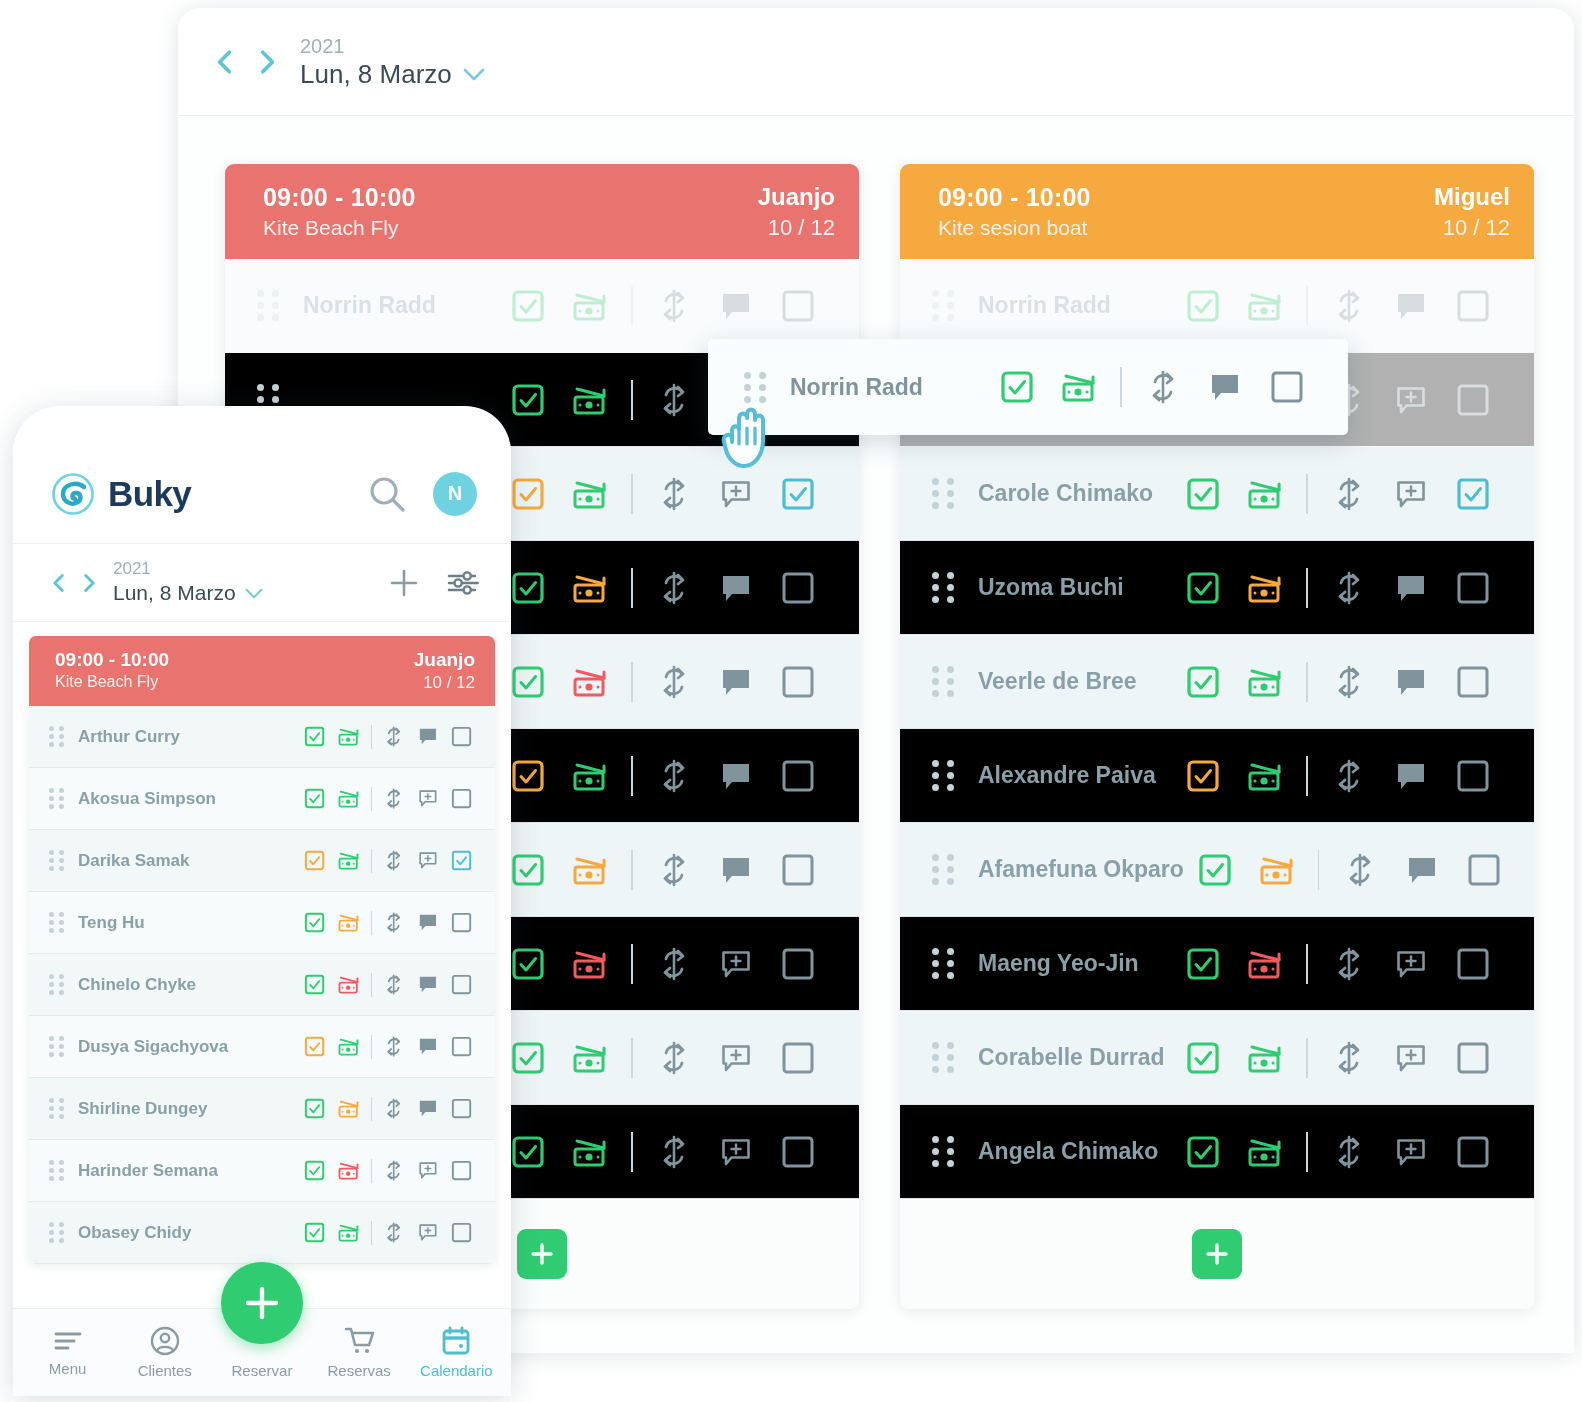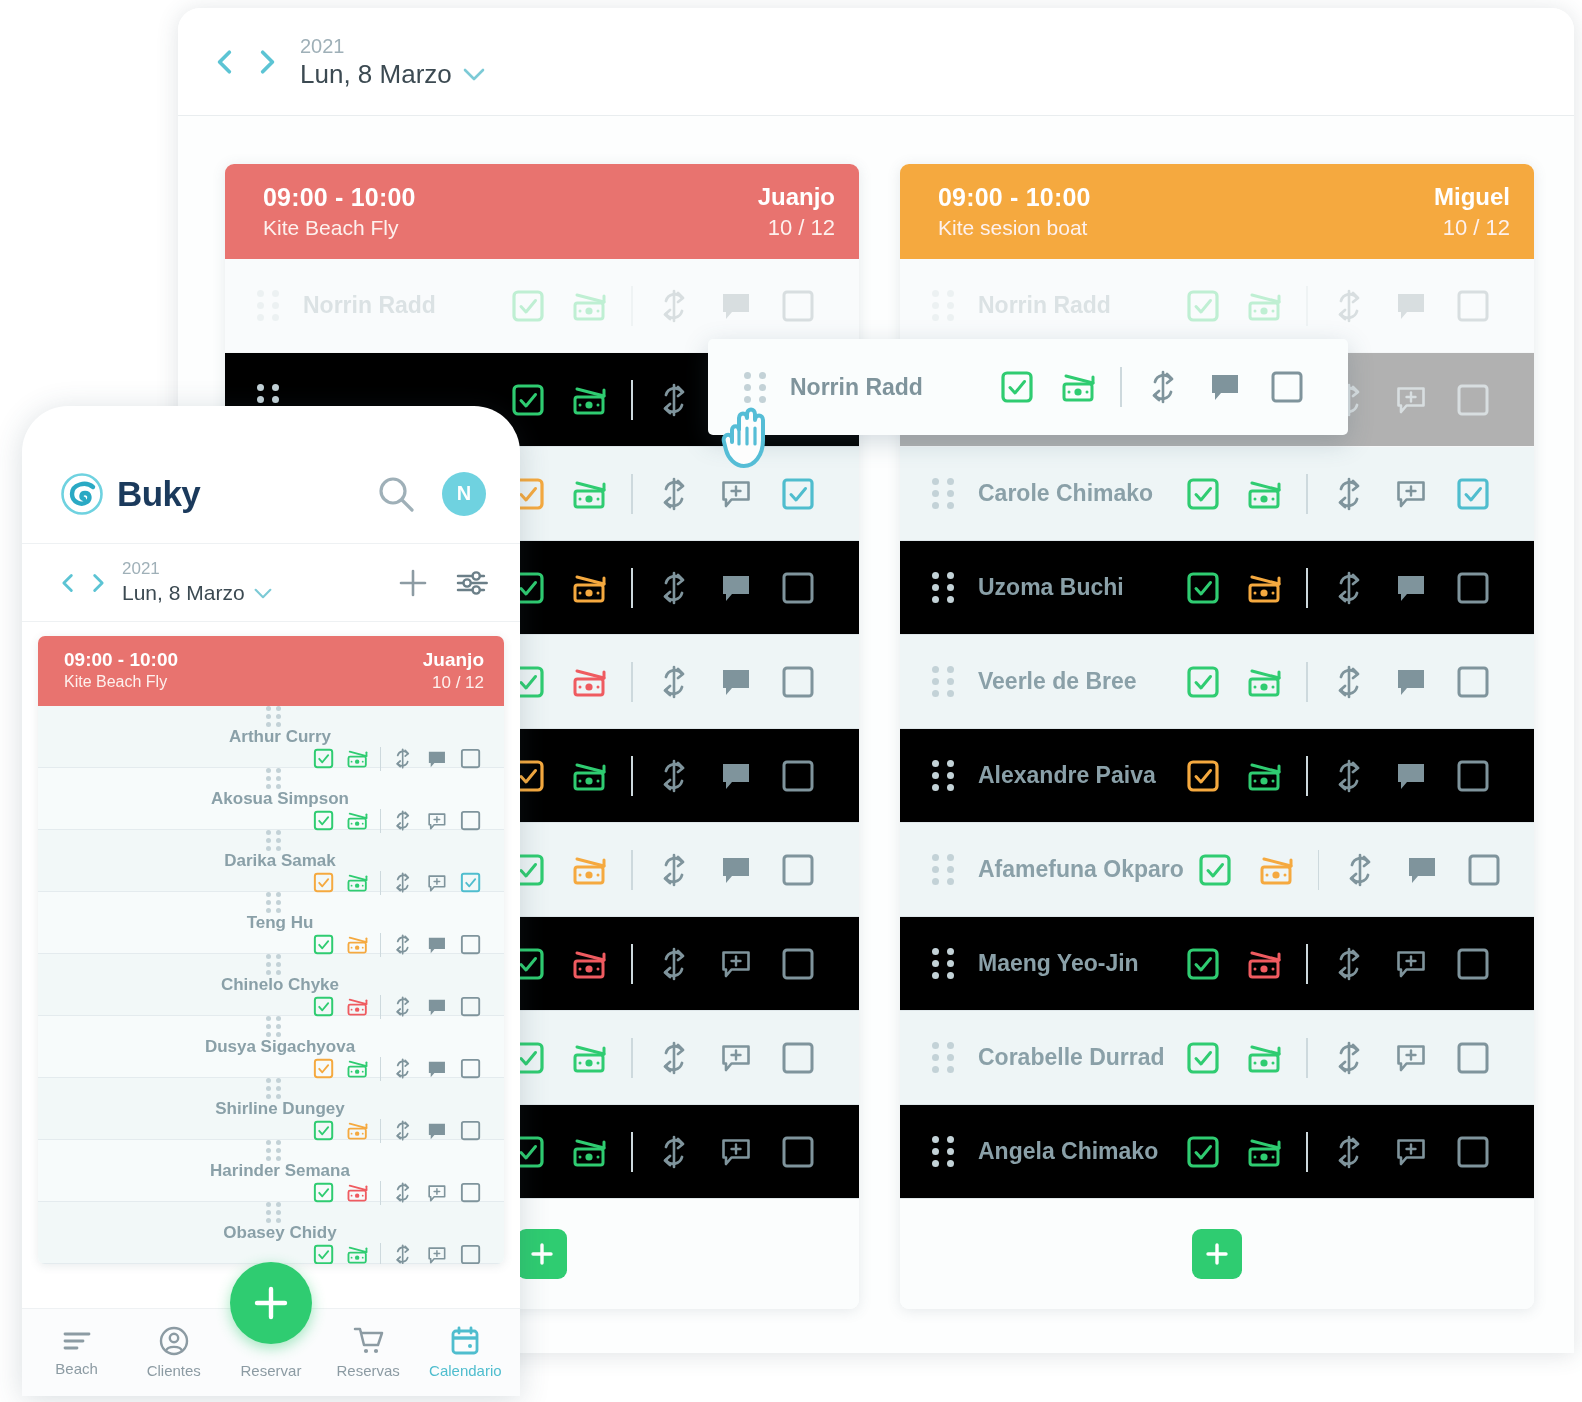--- a/index.html
+++ b/index.html
@@ -90,21 +90,21 @@
     position:absolute; left:708px; top:339px; width:640px; height:96px;
     background:#fafdfd; border-radius:5px;
     box-shadow:0 7px 26px rgba(60,90,110,.22);
     display:flex; align-items:center; padding:0 30px 0 36px; z-index:40;
   }
   #drag-row .att-name{ color:#7f949c; }
   #hand-cursor{ position:absolute; left:718px; top:388px; z-index:45; }
 
   
   #phone{
-    position:absolute; left:22px; top:406px; width:498px; height:990px;
+    position:absolute; left:13px; top:406px; width:498px; height:990px;
     background:#ffffff; border-radius:46px 46px 0 0;
     box-shadow:0 4px 30px rgba(55,80,95,.19);
     overflow:hidden; z-index:30;
   }
   #phone-topbar{
     height:100px; display:flex; align-items:center; padding:0 34px 0 38px;
     border-bottom:1px solid #eef1f3; margin-top:38px;
   }
   .brand{ display:flex; align-items:center; gap:13px;}
   .brand-word{ font-size:35px; font-weight:bold; color:#1b3a5c; letter-spacing:-.6px;}
@@ -125,21 +125,21 @@
     box-shadow:0 2px 10px rgba(70,95,110,.12); background:#fff;
   }
   .m-card-head{ padding:13px 20px 13px 26px; color:#fff; display:flex; justify-content:space-between;}
   .m-ch-time{ font-size:19px; font-weight:bold;}
   .m-ch-name{ font-size:16px; margin-top:2px; color:#fdf1ee;}
   .m-ch-staff{ font-size:19px; font-weight:bold; text-align:right;}
   .m-ch-count{ font-size:17px; margin-top:2px; color:#fdf1ee; text-align:right;}
 
   .m-row{
     display:flex; align-items:center; height:62px; padding:0 16px 0 20px;
-    border-bottom:1px solid #e4ebee; background:#f7fbfb;flex-direction:column;
+    border-bottom:1px solid #e4ebee; background:#f7fbfb;
   }
   .m-row:nth-child(even){ background:#f2f8f8; }
   .m-name{ font-size:17px; font-weight:bold; color:#8aa0a8; margin-left:14px; white-space:nowrap;}
   .m-icons{ margin-left:auto; display:flex; align-items:center;}
   .m-icons .slot{ width:34px; display:flex; justify-content:center; align-items:center;}
   .m-icons .sep{ width:1.4px; height:24px; background:#cdd9dd; margin:0 5px;}
   .dots-sm{ display:grid; grid-template-columns:repeat(2,5px); grid-template-rows:repeat(3,5px);
             gap:3px 5px; }
   .dots-sm i{ display:block; width:5px; height:5px; border-radius:50%; background:#c3d2d7;}
 
@@ -1811,21 +1811,21 @@
     </svg>
   </div>
 
   <div id="phone-bottomnav">
       <div class="navitem">
         <svg width="30" height="26" viewBox="0 0 30 26">
         <line x1="3" y1="6" x2="27" y2="6" stroke="#8c9ba3" stroke-width="2.8" stroke-linecap="round"></line>
         <line x1="3" y1="13" x2="21" y2="13" stroke="#8c9ba3" stroke-width="2.8" stroke-linecap="round"></line>
         <line x1="3" y1="20" x2="15" y2="20" stroke="#8c9ba3" stroke-width="2.8" stroke-linecap="round"></line>
         </svg>
-        <span>Beach</span>
+        <span>Menu</span>
       </div>
       <div class="navitem">
         <svg width="30" height="30" viewBox="0 0 30 30">
         <circle cx="15" cy="15" r="13" fill="none" stroke="#8c9ba3" stroke-width="2.4"></circle>
         <circle cx="15" cy="12" r="4.2" fill="none" stroke="#8c9ba3" stroke-width="2.4"></circle>
         <path d="M7 25 C8.5 19.5 21.5 19.5 23 25" fill="none" stroke="#8c9ba3" stroke-width="2.4" stroke-linecap="round"></path>
         </svg>
         <span>Clientes</span>
       </div>
       <div class="navitem">

